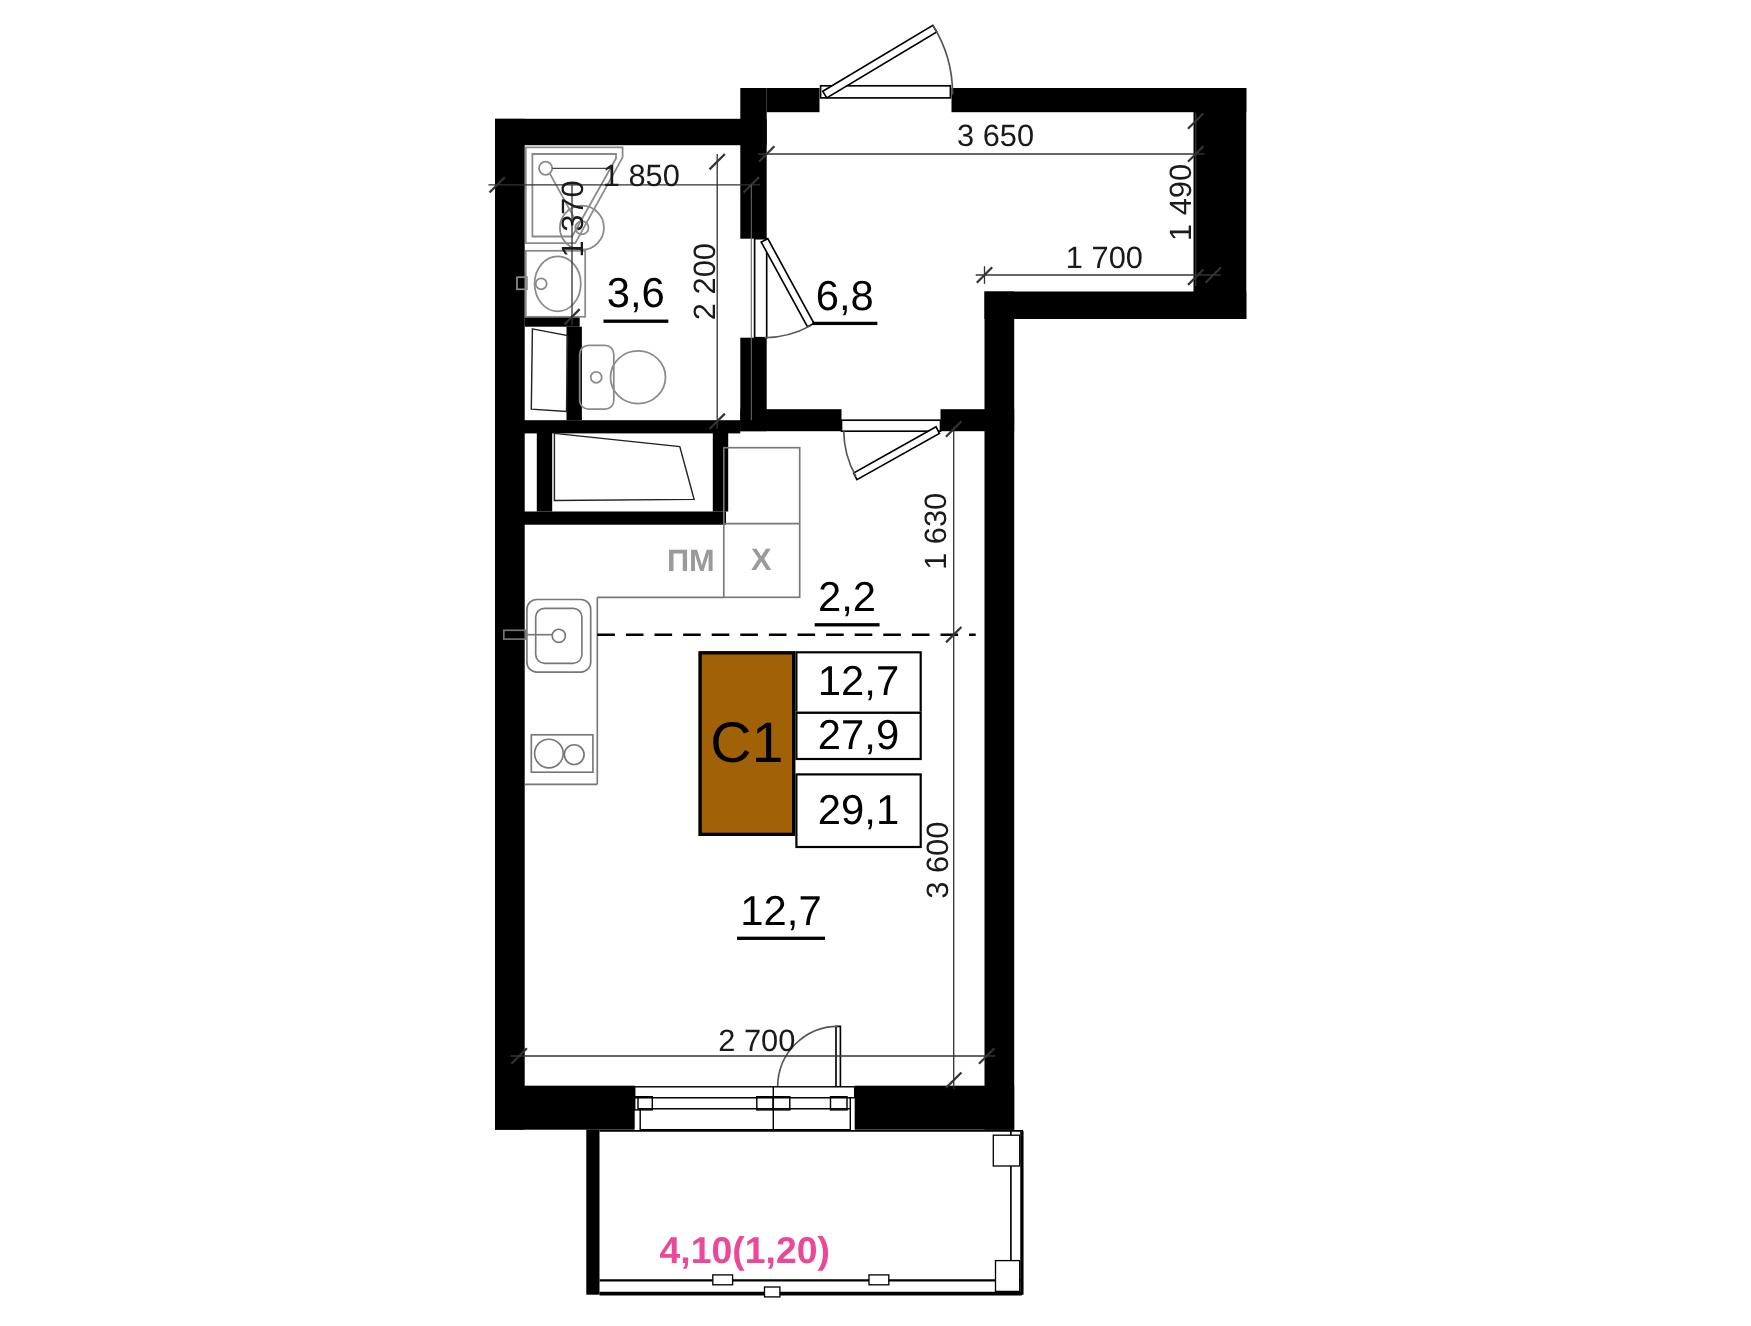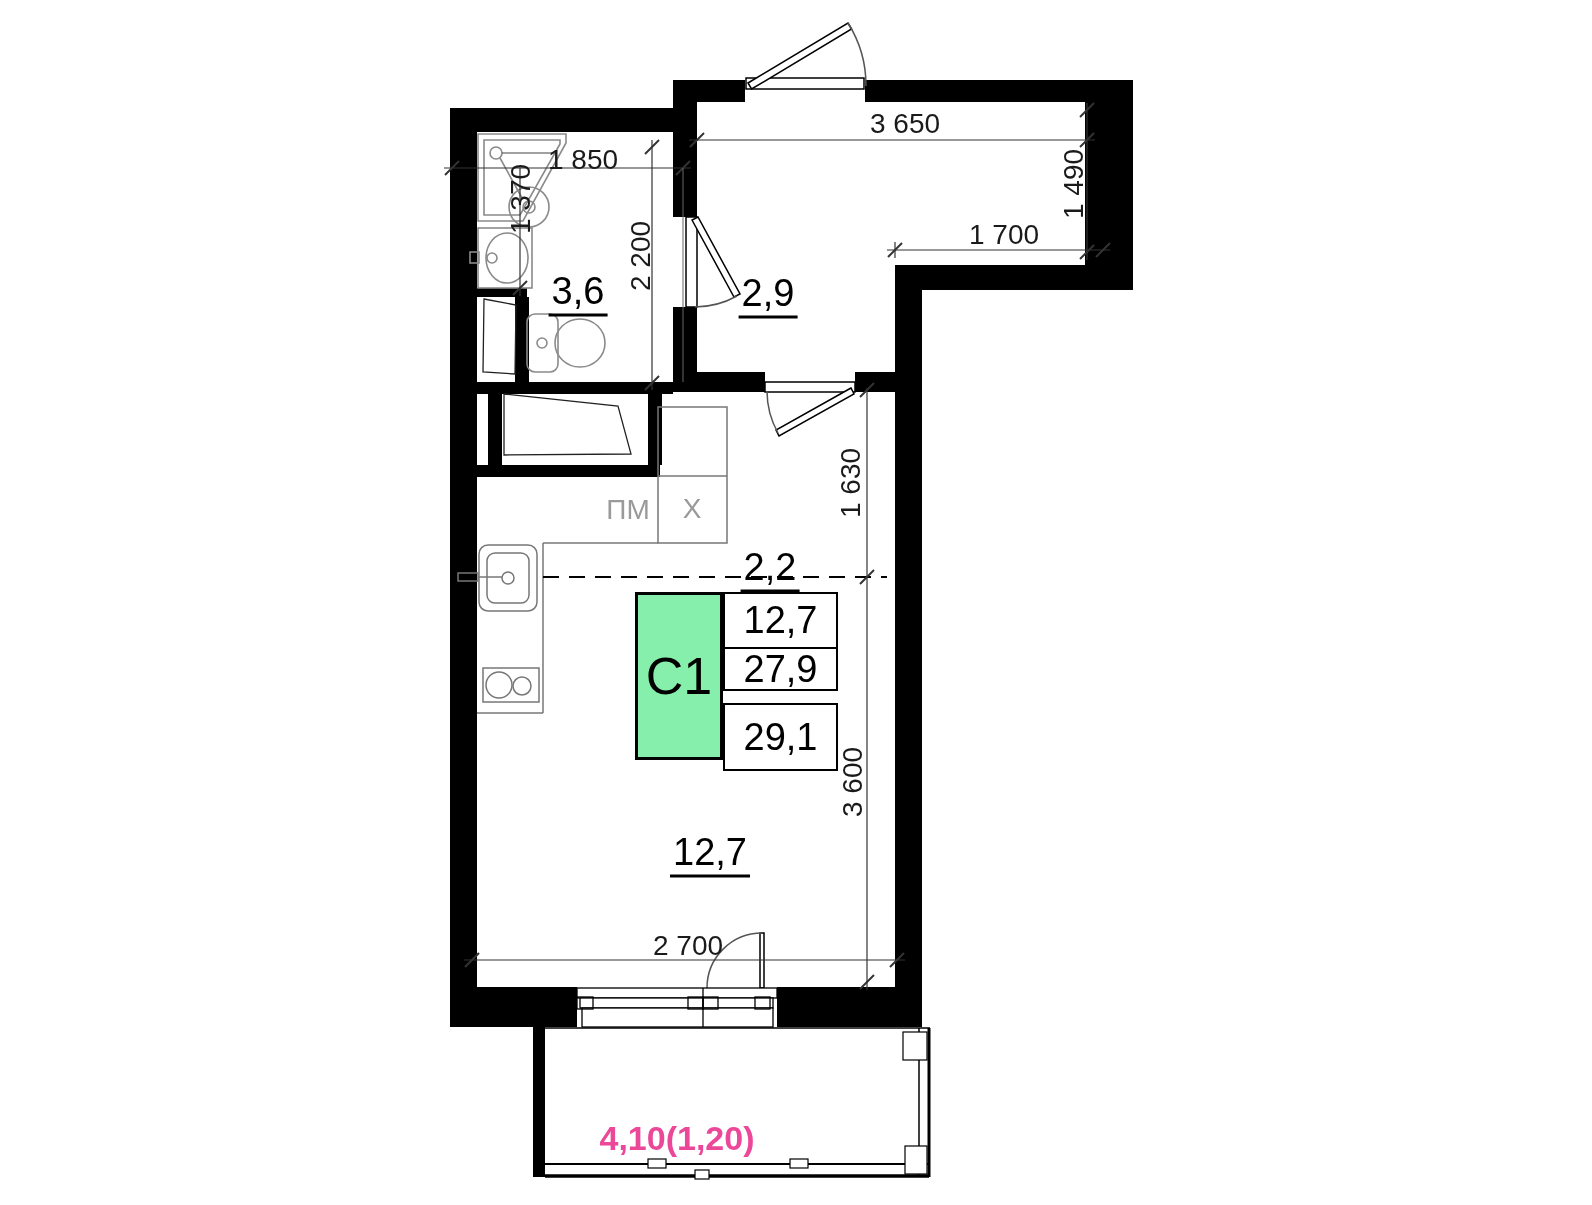--- a/index.html
+++ b/index.html
@@ -2,27 +2,27 @@
 <html><head>
 <meta charset="utf-8">
 <style>
   html,body{margin:0;padding:0;background:#ffffff;}
   #plan{position:relative;width:1592px;height:1205px;background:#fff;overflow:hidden;
         font-family:"Liberation Sans", sans-serif;}
   #plan svg{position:absolute;left:0;top:0;}
   .txt{position:absolute;transform:translate(-50%,-50%);white-space:nowrap;color:#111;}
   .dim{font-size:28px;color:#1a1a1a;}
   .dim.vert{transform:translate(-50%,-50%) rotate(-90deg);}
-  .room{font-size:38px;color:#000;margin-top:23px;}
+  .room{font-size:38px;color:#000;}
   .room .u{border-bottom:3px solid #000;padding:0 3px 2px 3px;}
   .balcony-label{font-size:34px;color:#ec4899;font-weight:bold;}
-  .appliance{font-size:28px;color:#9a9a9a;}
+  .appliance{font-size:28px;color:#9a9a9a;font-weight:bold;}
   .cell{position:absolute;box-sizing:border-box;border:2px solid #000;background:#fff;
         display:flex;align-items:center;justify-content:center;font-size:38px;color:#000;}
-  .unit-code{position:absolute;box-sizing:border-box;border:3px solid #000;background:#86efac;
+  .unit-code{position:absolute;box-sizing:border-box;border:3px solid #000;background:#a16207;
         display:flex;align-items:center;justify-content:center;font-size:52px;color:#000;}
 </style>
 </head>
 <body>
 
 <div id="plan">
 
 <svg width="1592" height="1205" viewBox="0 0 1592 1205">
 
   <g fill="#000" stroke="none">
@@ -184,21 +184,21 @@
   <div class="txt dim vert" style="left:521px;top:199px">1 370</div>
   <div class="txt dim vert" style="left:641px;top:256px">2 200</div>
   <div class="txt dim" style="left:905px;top:124px">3 650</div>
   <div class="txt dim vert" style="left:1074px;top:184px">1 490</div>
   <div class="txt dim" style="left:1004px;top:235px">1 700</div>
   <div class="txt dim vert" style="left:851px;top:483px">1 630</div>
   <div class="txt dim vert" style="left:853px;top:782px">3 600</div>
   <div class="txt dim" style="left:688px;top:946px">2 700</div>
 
   <div class="txt room" style="left:578px;top:268px"><span class="u">3,6</span></div>
-  <div class="txt room" style="left:768px;top:270px"><span class="u">2,9</span></div>
+  <div class="txt room" style="left:768px;top:270px"><span class="u">6,8</span></div>
   <div class="txt room" style="left:770px;top:544px"><span class="u">2,2</span></div>
   <div class="txt room" style="left:710px;top:829px"><span class="u">12,7</span></div>
   <div class="txt balcony-label" style="left:677px;top:1138px">4,10(1,20)</div>
 
   <div class="txt appliance" style="left:628px;top:510px">ПМ</div>
   <div class="txt appliance" style="left:692px;top:509px">X</div>
 
   <div>
     <div class="unit-code" style="left:635px;top:592px;width:88px;height:168px">C1</div>
     <div class="cell" style="left:723px;top:592px;width:115px;height:57px">12,7</div>

